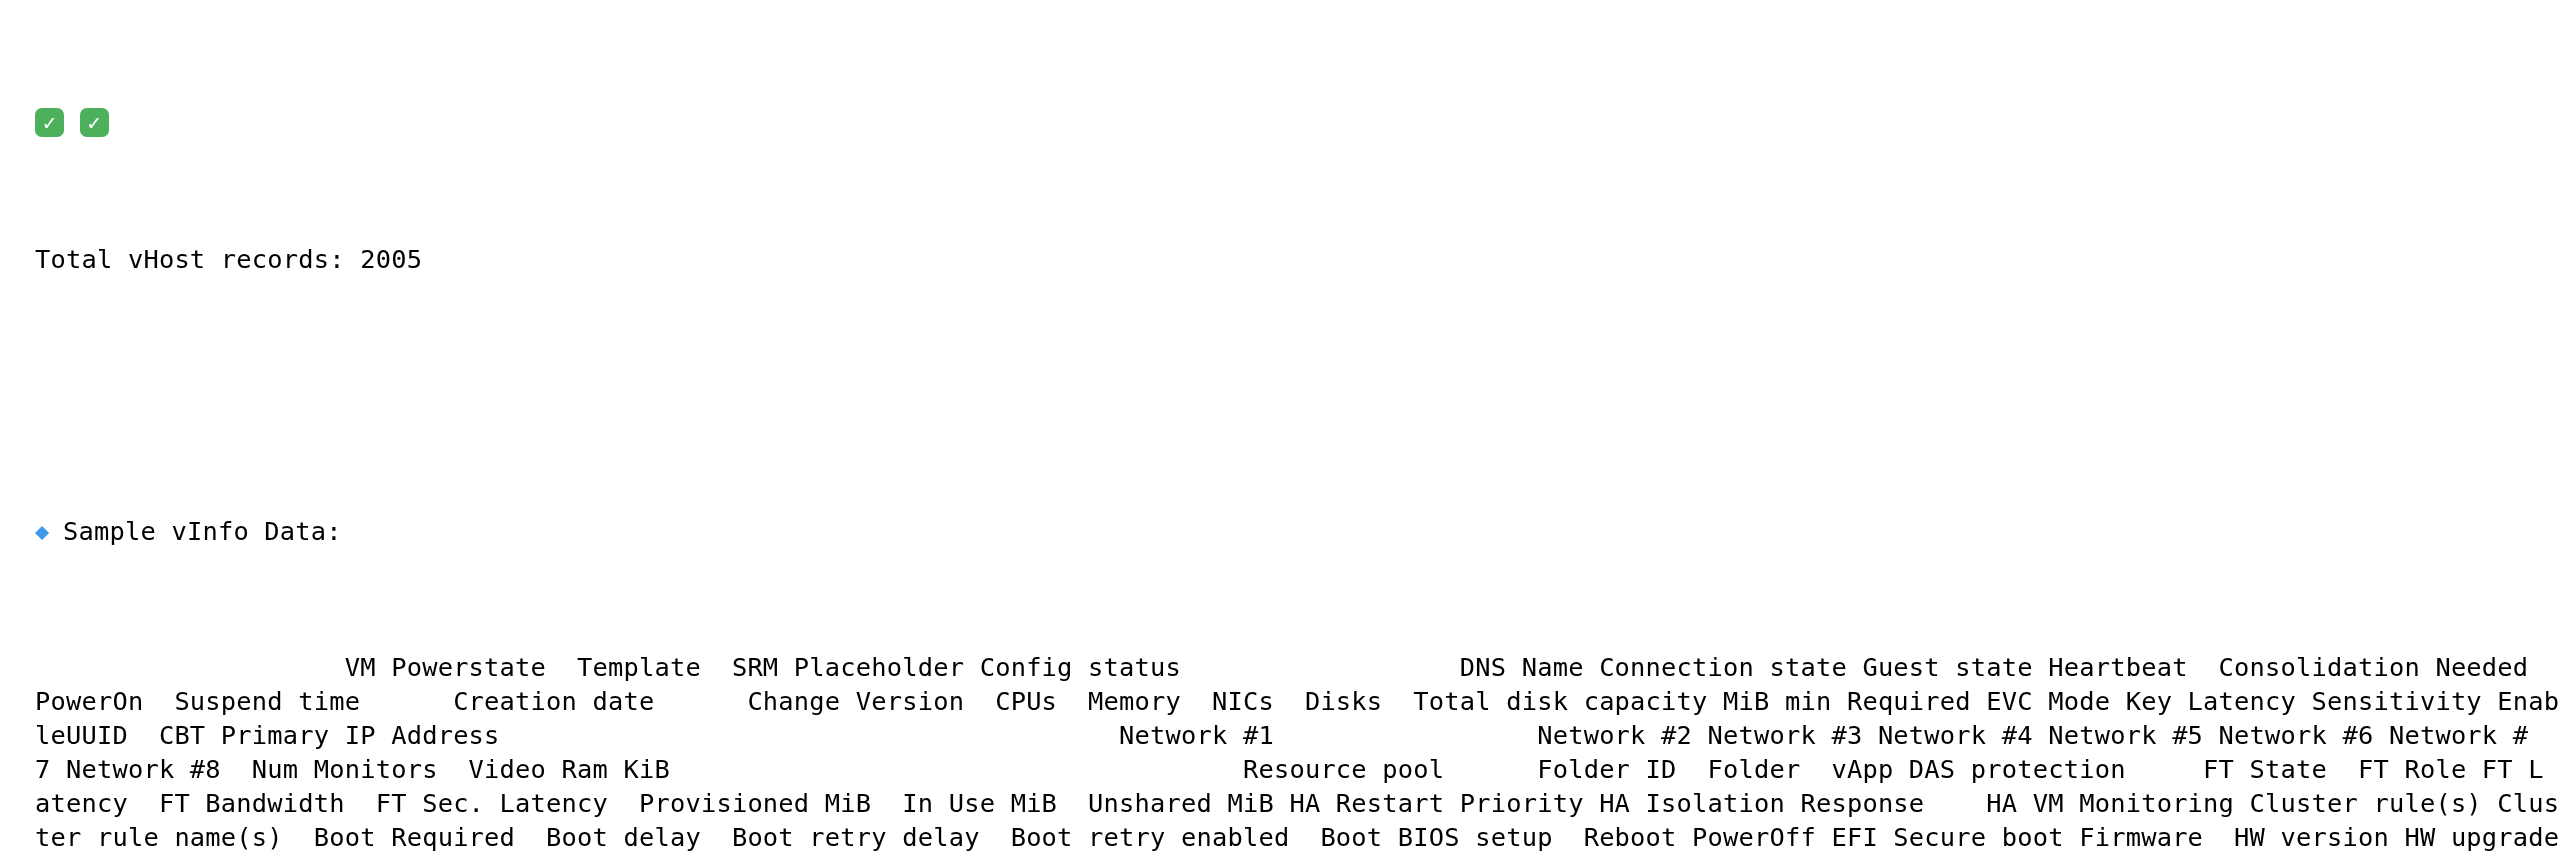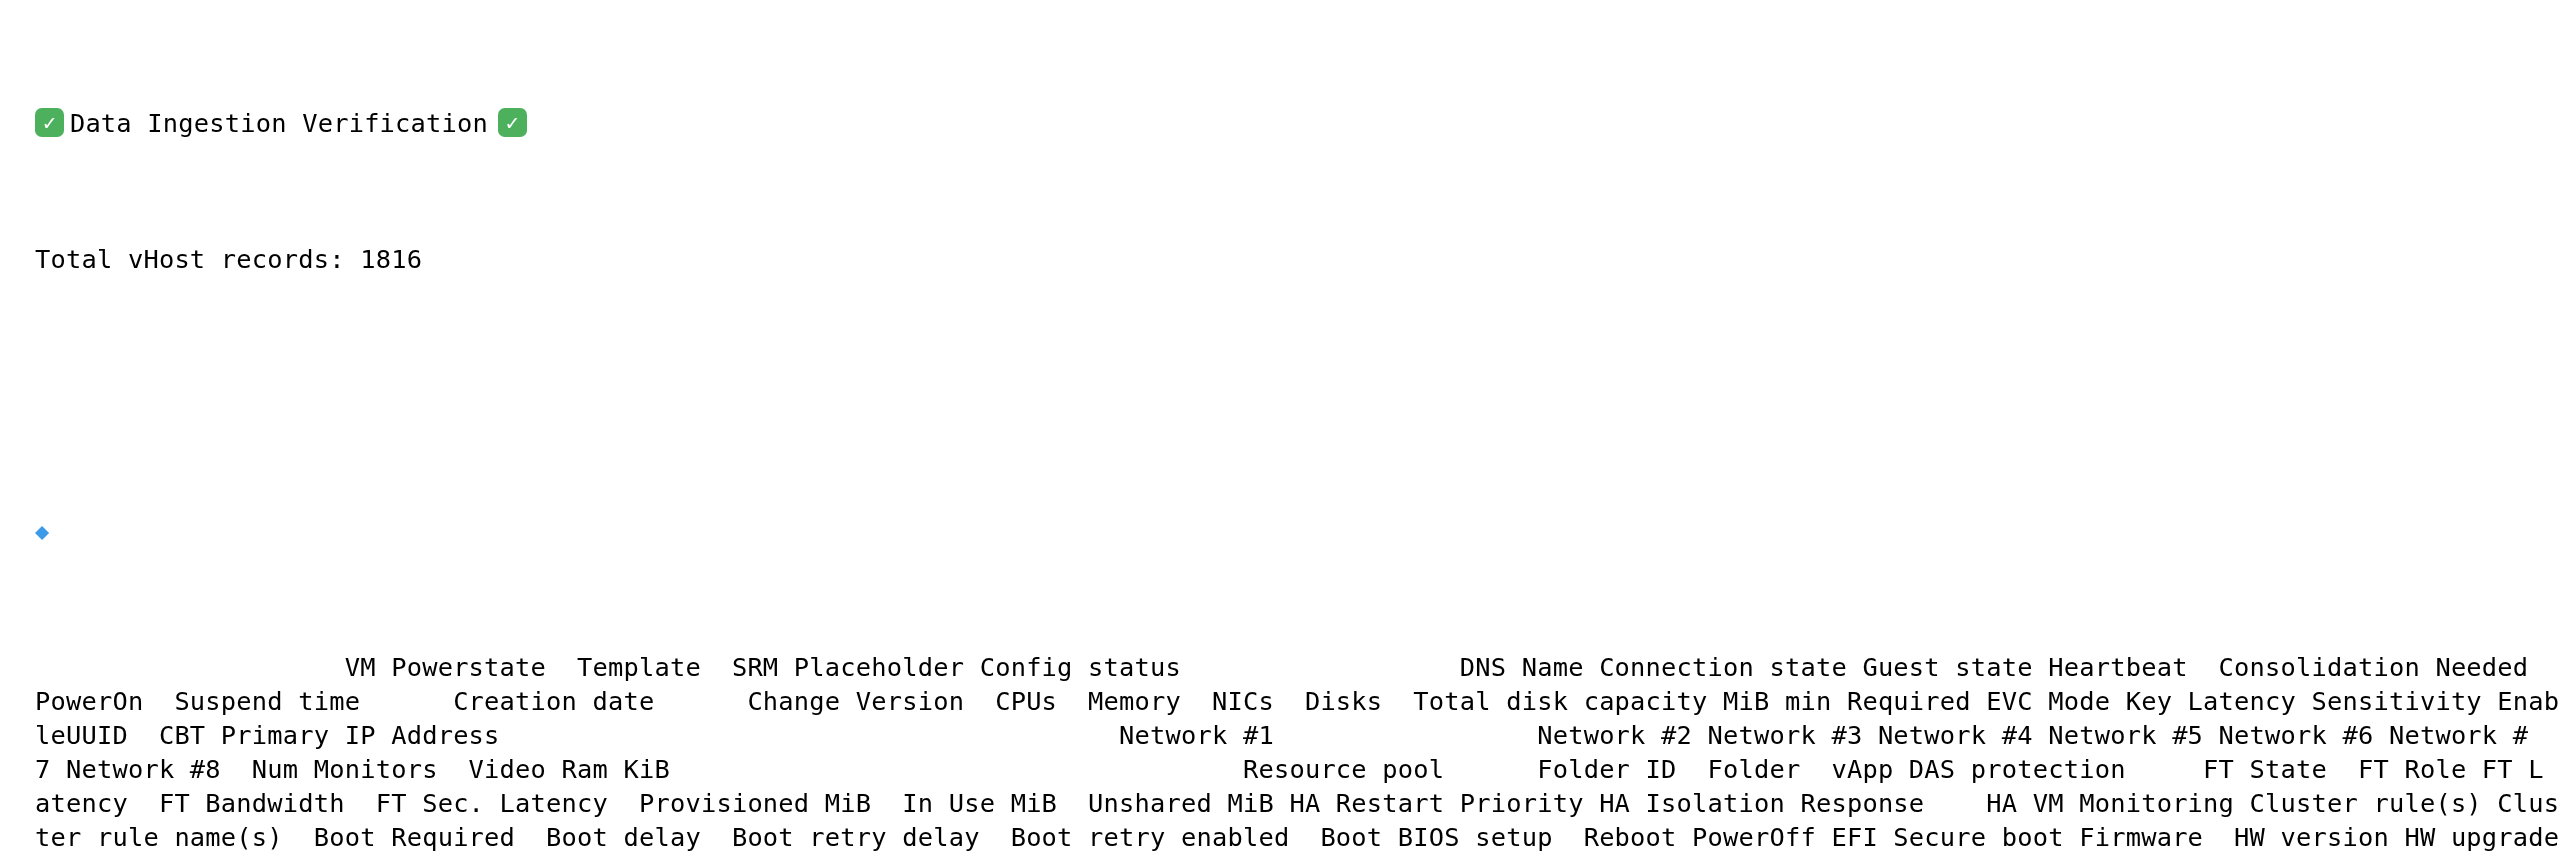--- a/index.html
+++ b/index.html
@@ -59,30 +59,30 @@
     white-space: pre;
   }
 </style>
 </head>
 <body>
 
 <div class="terminal">
 
   <div class="line emoji-line">
     <span class="check-badge">✓</span>
-    <span>Data Ingestion Verification</span>
     <span class="check-badge trailing">✓</span>
   </div>
 
-  <div class="line">Total vHost records: 1816</div>
+  <div class="line">Total vHost records: 2005</div>
 
   <div class="line"></div>
 
   <div class="line emoji-line">
     <span class="diamond-glyph">◆</span>
+    <span>Sample vInfo Data:</span>
   </div>
 
   <pre class="table-text">                    VM Powerstate  Template  SRM Placeholder Config status                  DNS Name Connection state Guest state Heartbeat  Consolidation Needed
 PowerOn  Suspend time      Creation date      Change Version  CPUs  Memory  NICs  Disks  Total disk capacity MiB min Required EVC Mode Key Latency Sensitivity Enab
 leUUID  CBT Primary IP Address                                        Network #1                 Network #2 Network #3 Network #4 Network #5 Network #6 Network #
 7 Network #8  Num Monitors  Video Ram KiB                                     Resource pool      Folder ID  Folder  vApp DAS protection     FT State  FT Role FT L
 atency  FT Bandwidth  FT Sec. Latency  Provisioned MiB  In Use MiB  Unshared MiB HA Restart Priority HA Isolation Response    HA VM Monitoring Cluster rule(s) Clus
 ter rule name(s)  Boot Required  Boot delay  Boot retry delay  Boot retry enabled  Boot BIOS setup  Reboot PowerOff EFI Secure boot Firmware  HW version HW upgrade
 status HW upgrade policy HW target                                                                  Path                          Log directory
 Snapshot directory                          Suspend directory                                           Annotation CitrixProvisioningSchemeId  com.vrlcm.snapshot

